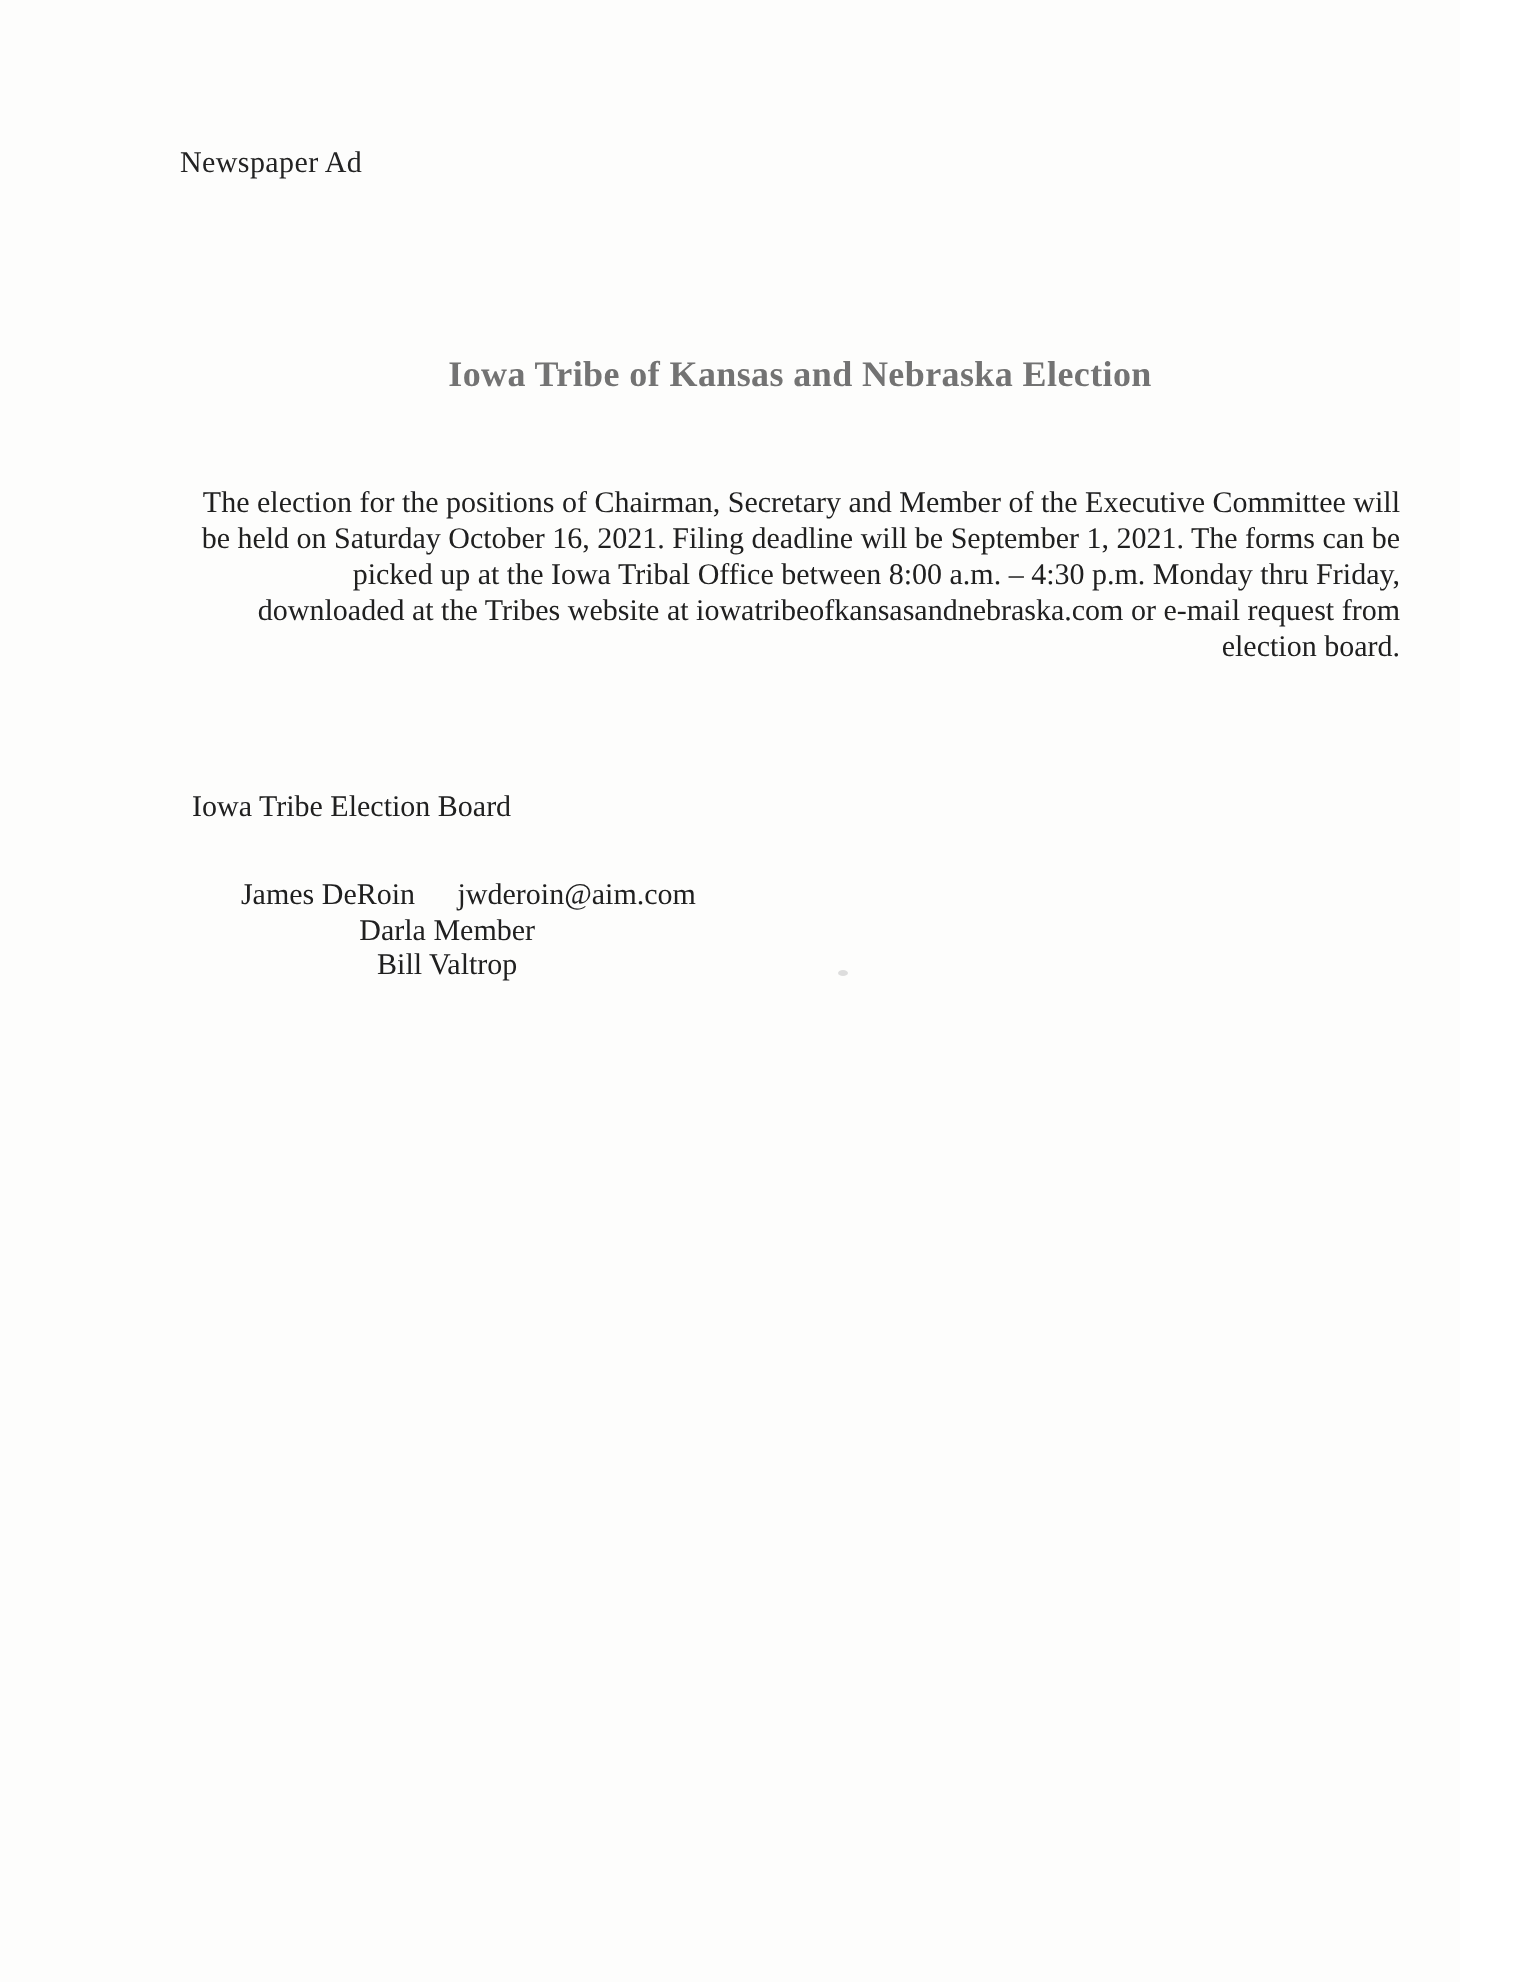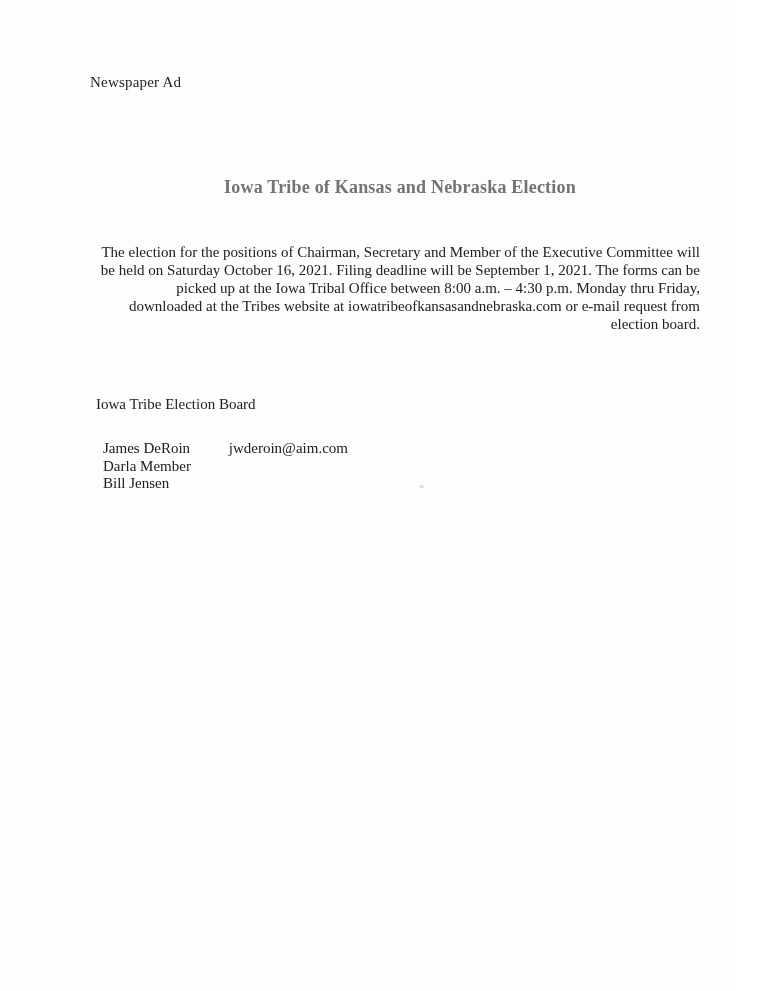--- a/index.html
+++ b/index.html
@@ -55,20 +55,21 @@
     font-size: 15px;
     color: #202020;
   }
   .members {
     position: absolute;
     left: 103px;
     top: 440px;
     font-size: 15px;
     line-height: 17.5px;
     color: #202020;
+    text-align: center;
   }
   .member-row {
     white-space: nowrap;
   }
   .member-name {
     display: inline-block;
     min-width: 122px;
   }
   .member-email {
     display: inline-block;
@@ -129,21 +130,21 @@
   <div class="members">
     <div class="member-row">
       <span class="member-name">James DeRoin</span>
       <span class="member-email">jwderoin@aim.com</span>
     </div>
     <div class="member-row">
       <span class="member-name">Darla Member</span>
       <span class="member-email"></span>
     </div>
     <div class="member-row">
-      <span class="member-name">Bill Jensen</span>
+      <span class="member-name">Bill Valtrop</span>
       <span class="member-email"></span>
     </div>
   </div>
 
   <div class="scan-line"></div>
   <div class="scan-dash"></div>
   <div class="scan-speck"></div>
 
 </div>
 

